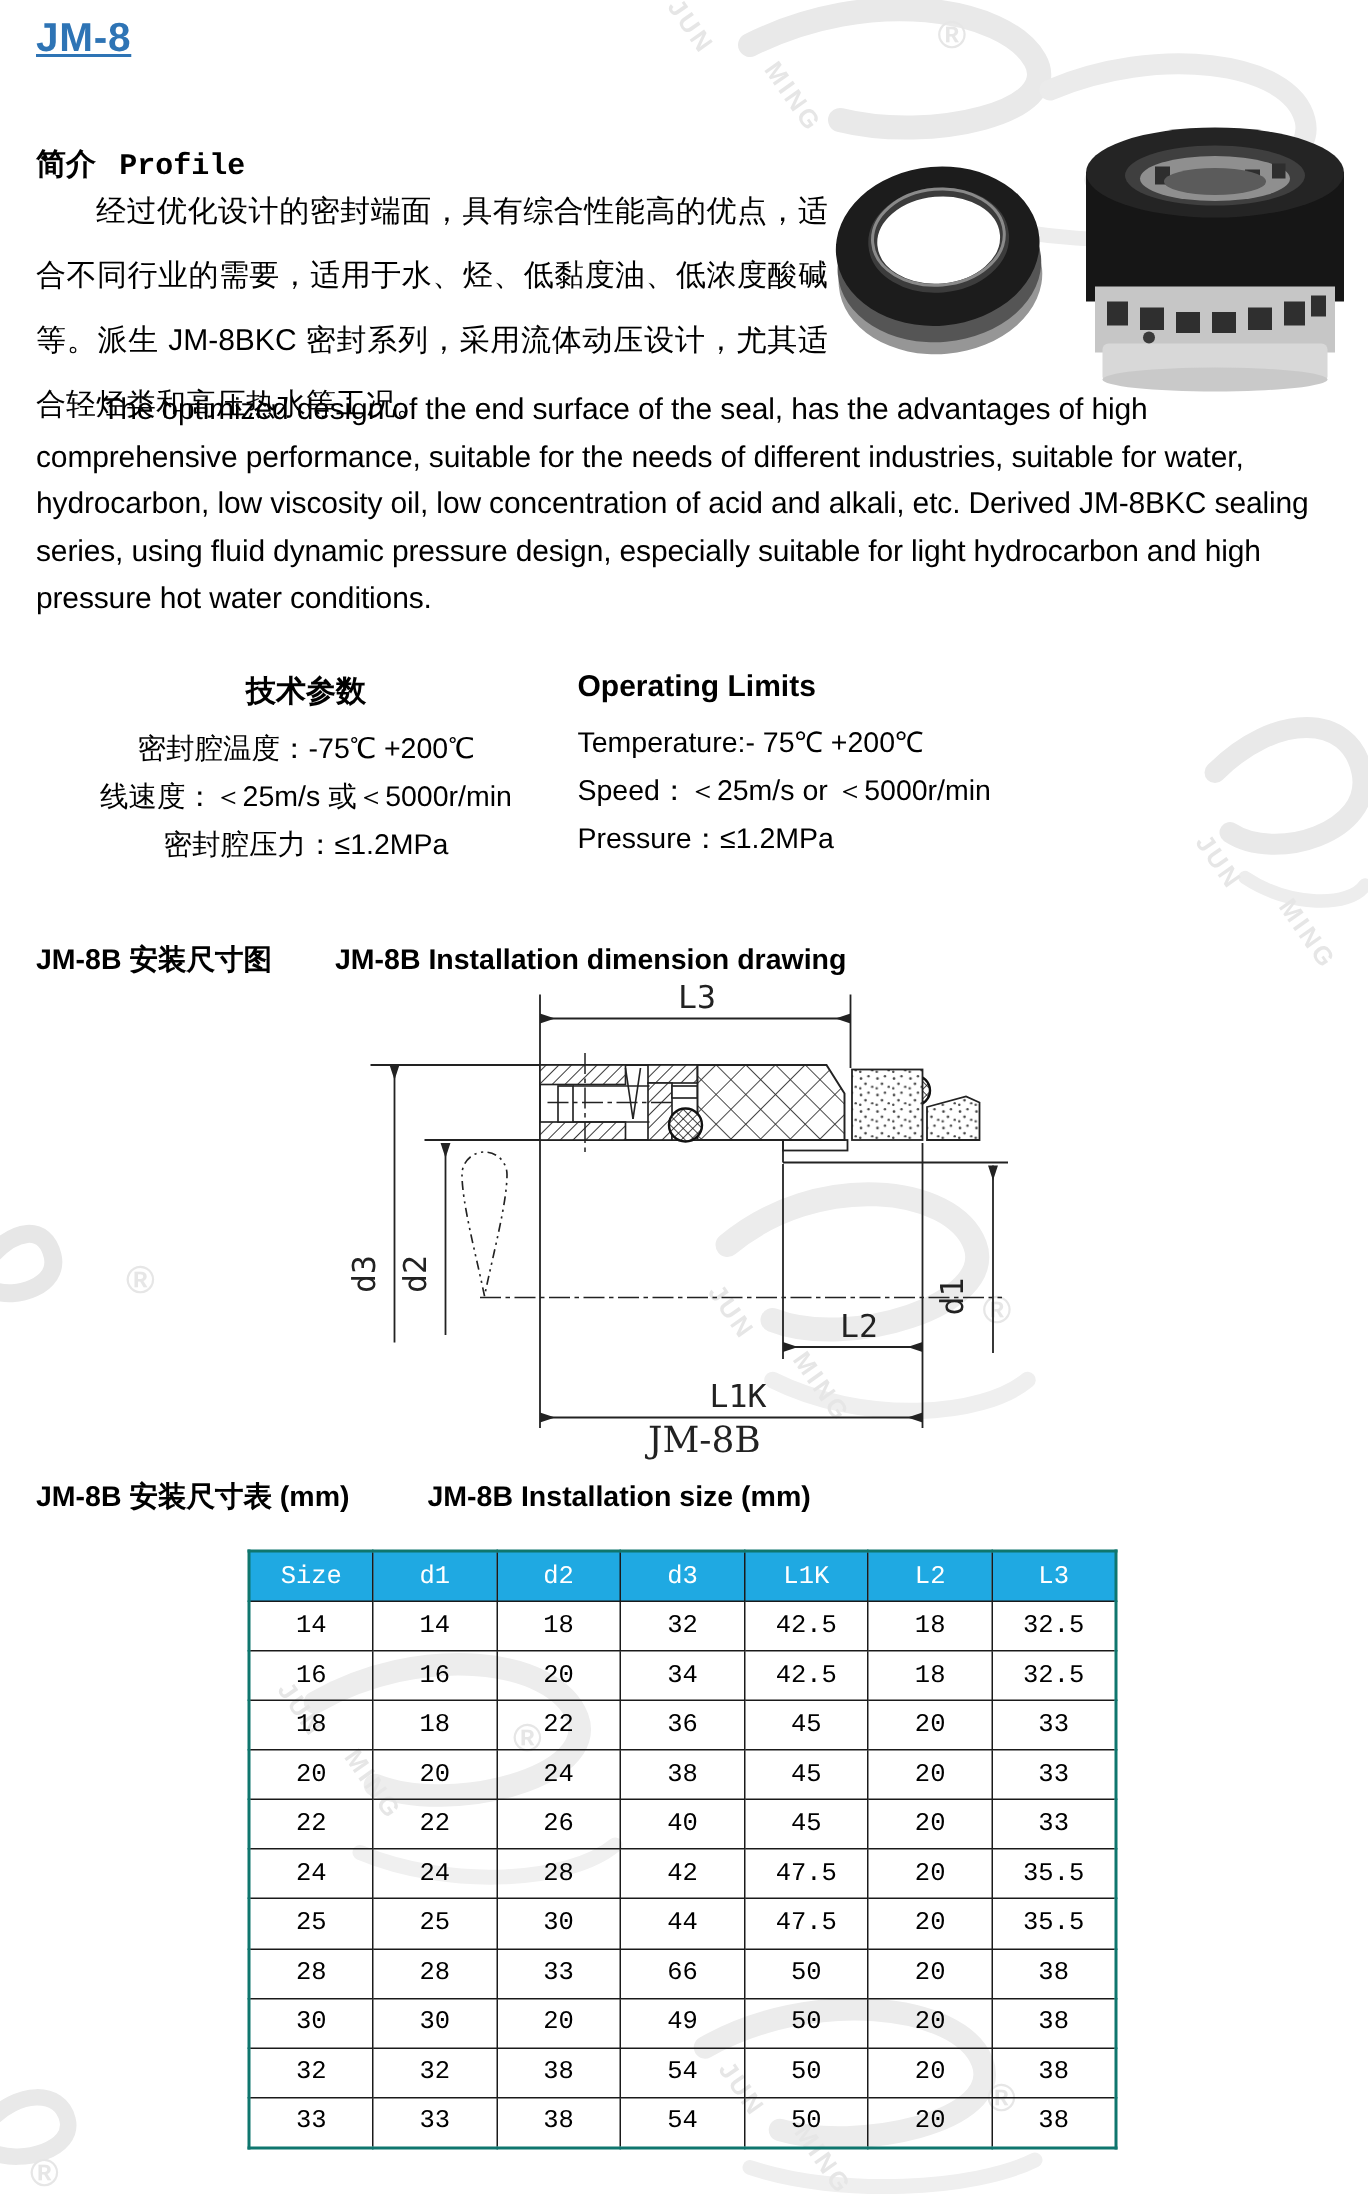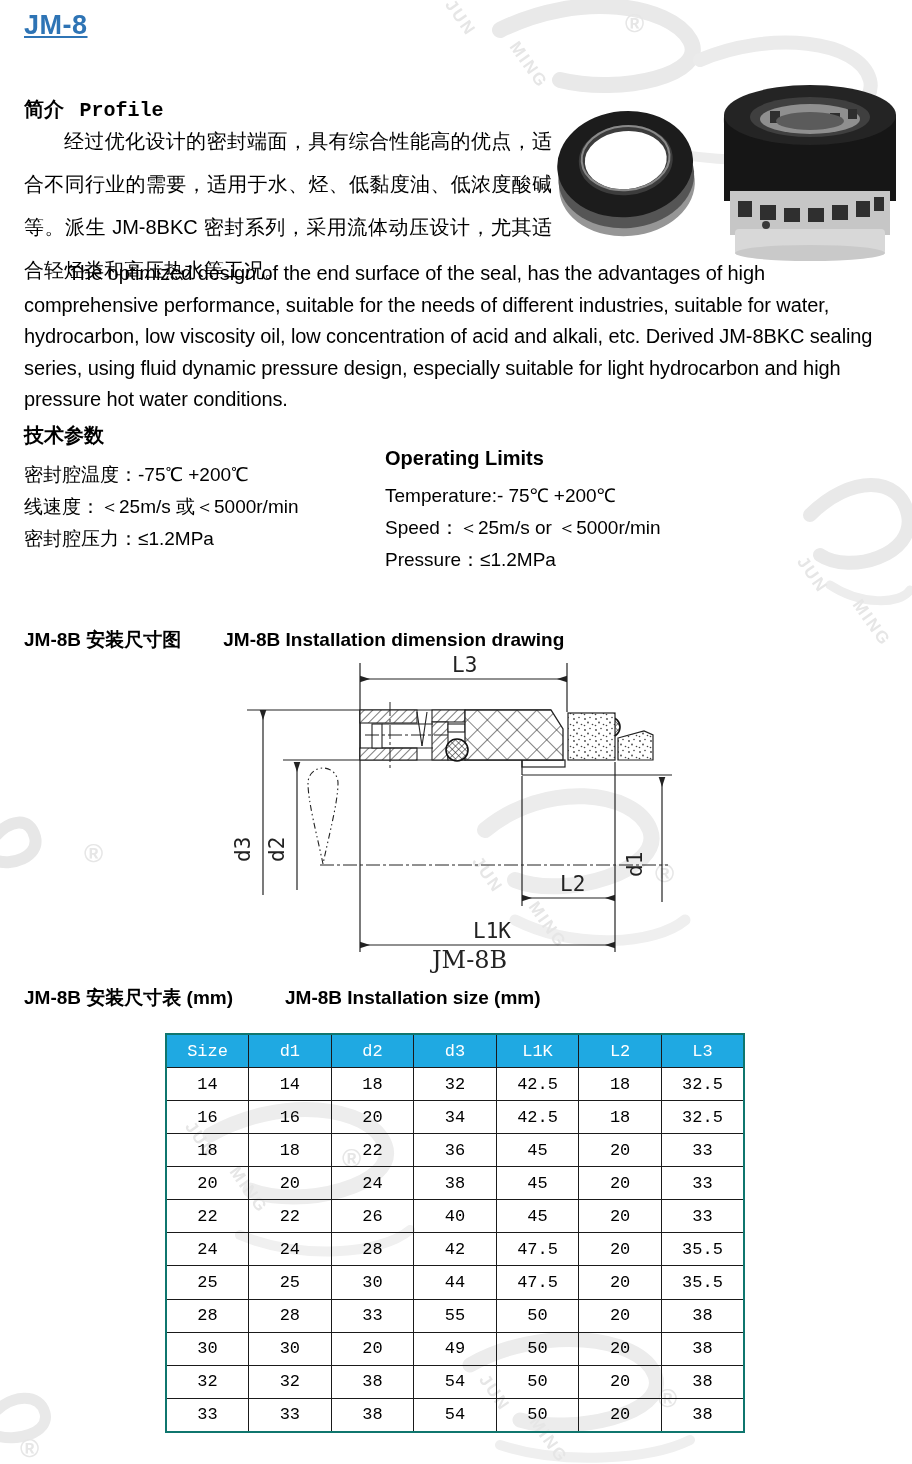--- a/index.html
+++ b/index.html
@@ -14,21 +14,21 @@
   }
   .profile-heading{position:absolute;left:24px;top:96px;font-size:20px;font-weight:bold;}
   .para-zh{
     position:absolute;left:24px;top:120px;width:528px;font-size:20px;line-height:43px;
     text-indent:2em;text-align:justify;
   }
   .para-en{
     position:absolute;left:24px;top:258px;width:876px;font-size:20px;line-height:31.5px;
     text-indent:44px;letter-spacing:-.1px;
   }
-  .tech-zh{position:absolute;left:24px;top:422px;width:360px;}
+  .tech-zh{position:absolute;left:24px;top:447px;width:360px;text-align:center;}
   .tech-en{position:absolute;left:385px;top:447px;width:400px;}
   .tech-head{font-size:20px;font-weight:bold;margin:0 0 10px 0;}
   .tech-line{font-size:19px;line-height:32px;margin:0;}
   .sec-heading{position:absolute;font-size:19px;font-weight:bold;white-space:nowrap;}
   .sec-heading .en{margin-left:42px;}
   #drawing-heading{left:24px;top:627px;}
   #table-heading{left:24px;top:985px;}
   #table-heading .en{margin-left:52px;}
   
   .photo{position:absolute;}
@@ -370,21 +370,21 @@
           <td>30</td>
           <td>44</td>
           <td>47.5</td>
           <td>20</td>
           <td>35.5</td>
         </tr>
         <tr>
           <td>28</td>
           <td>28</td>
           <td>33</td>
-          <td>55</td>
+          <td>66</td>
           <td>50</td>
           <td>20</td>
           <td>38</td>
         </tr>
         <tr>
           <td>30</td>
           <td>30</td>
           <td>20</td>
           <td>49</td>
           <td>50</td>

